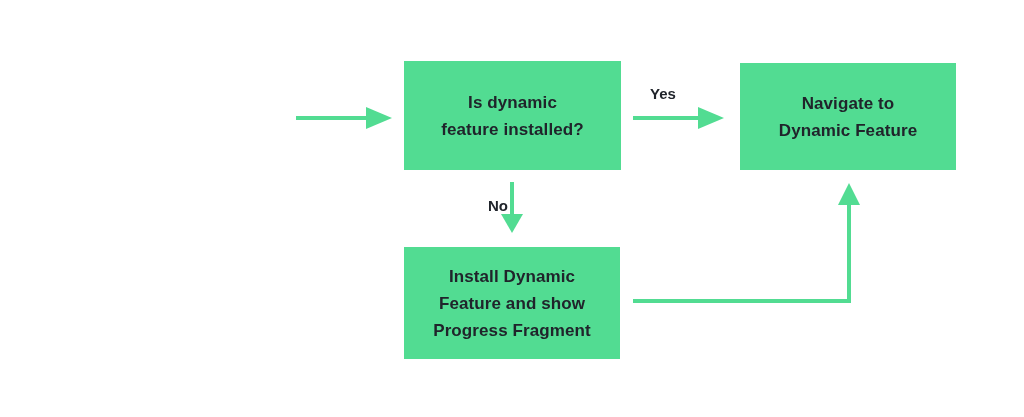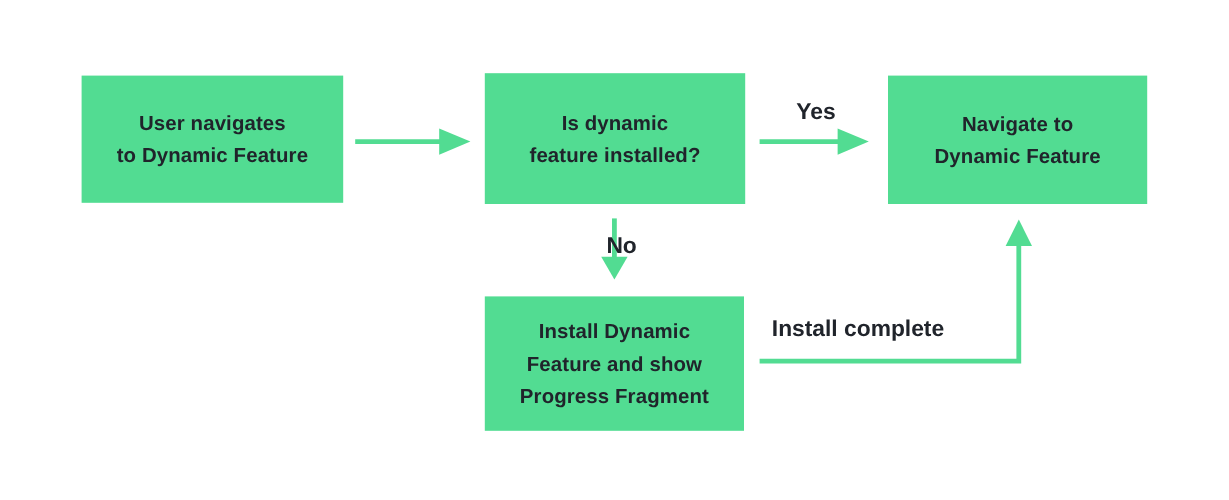--- a/index.html
+++ b/index.html
@@ -34,23 +34,22 @@
     font-weight:bold;
     font-size:17px;
     line-height:27px;
     white-space:pre-line;
     letter-spacing:0.1px;
   }
   .edge-label{
     position:absolute;
     color:var(--ink);
     font-weight:bold;
-    font-size:19px;
+    font-size:15px;
     line-height:20px;
-    text-align:center;
     white-space:nowrap;
   }
 </style>
 </head>
 <body>
 
 <div class="canvas">
 
   <svg class="arrows" viewBox="0 0 1024 417" aria-hidden="true">
     <g>
@@ -64,32 +63,29 @@
     <g>
       <line class="seg" x1="512" y1="182" x2="512" y2="216"></line>
       <polygon class="head" points="501,214 523,214 512,233"></polygon>
     </g>
     <g>
       <path class="seg" d="M633,301 H849 V204"></path>
       <polygon class="head" points="838,205 860,205 849,183"></polygon>
     </g>
   </svg>
 
-  <div class="node" style="left:68px;top:63px;width:218px;height:106px">User navigates
-to Dynamic Feature</div>
 
   <div class="node" style="left:404px;top:61px;width:217px;height:109px">Is dynamic
 feature installed?</div>
 
   <div class="node" style="left:740px;top:63px;width:216px;height:107px">Navigate to
 Dynamic Feature</div>
 
   <div class="node" style="left:404px;top:247px;width:216px;height:112px">Install Dynamic
 Feature and show
 Progress Fragment</div>
 
   <div class="edge-label" style="left:650px;top:84px;width:60px">Yes</div>
 
   <div class="edge-label" style="left:488px;top:196px;width:60px">No</div>
 
-  <div class="edge-label" style="left:615px;top:265px;width:200px">Install complete</div>
 
 </div>
 
 </body></html>

